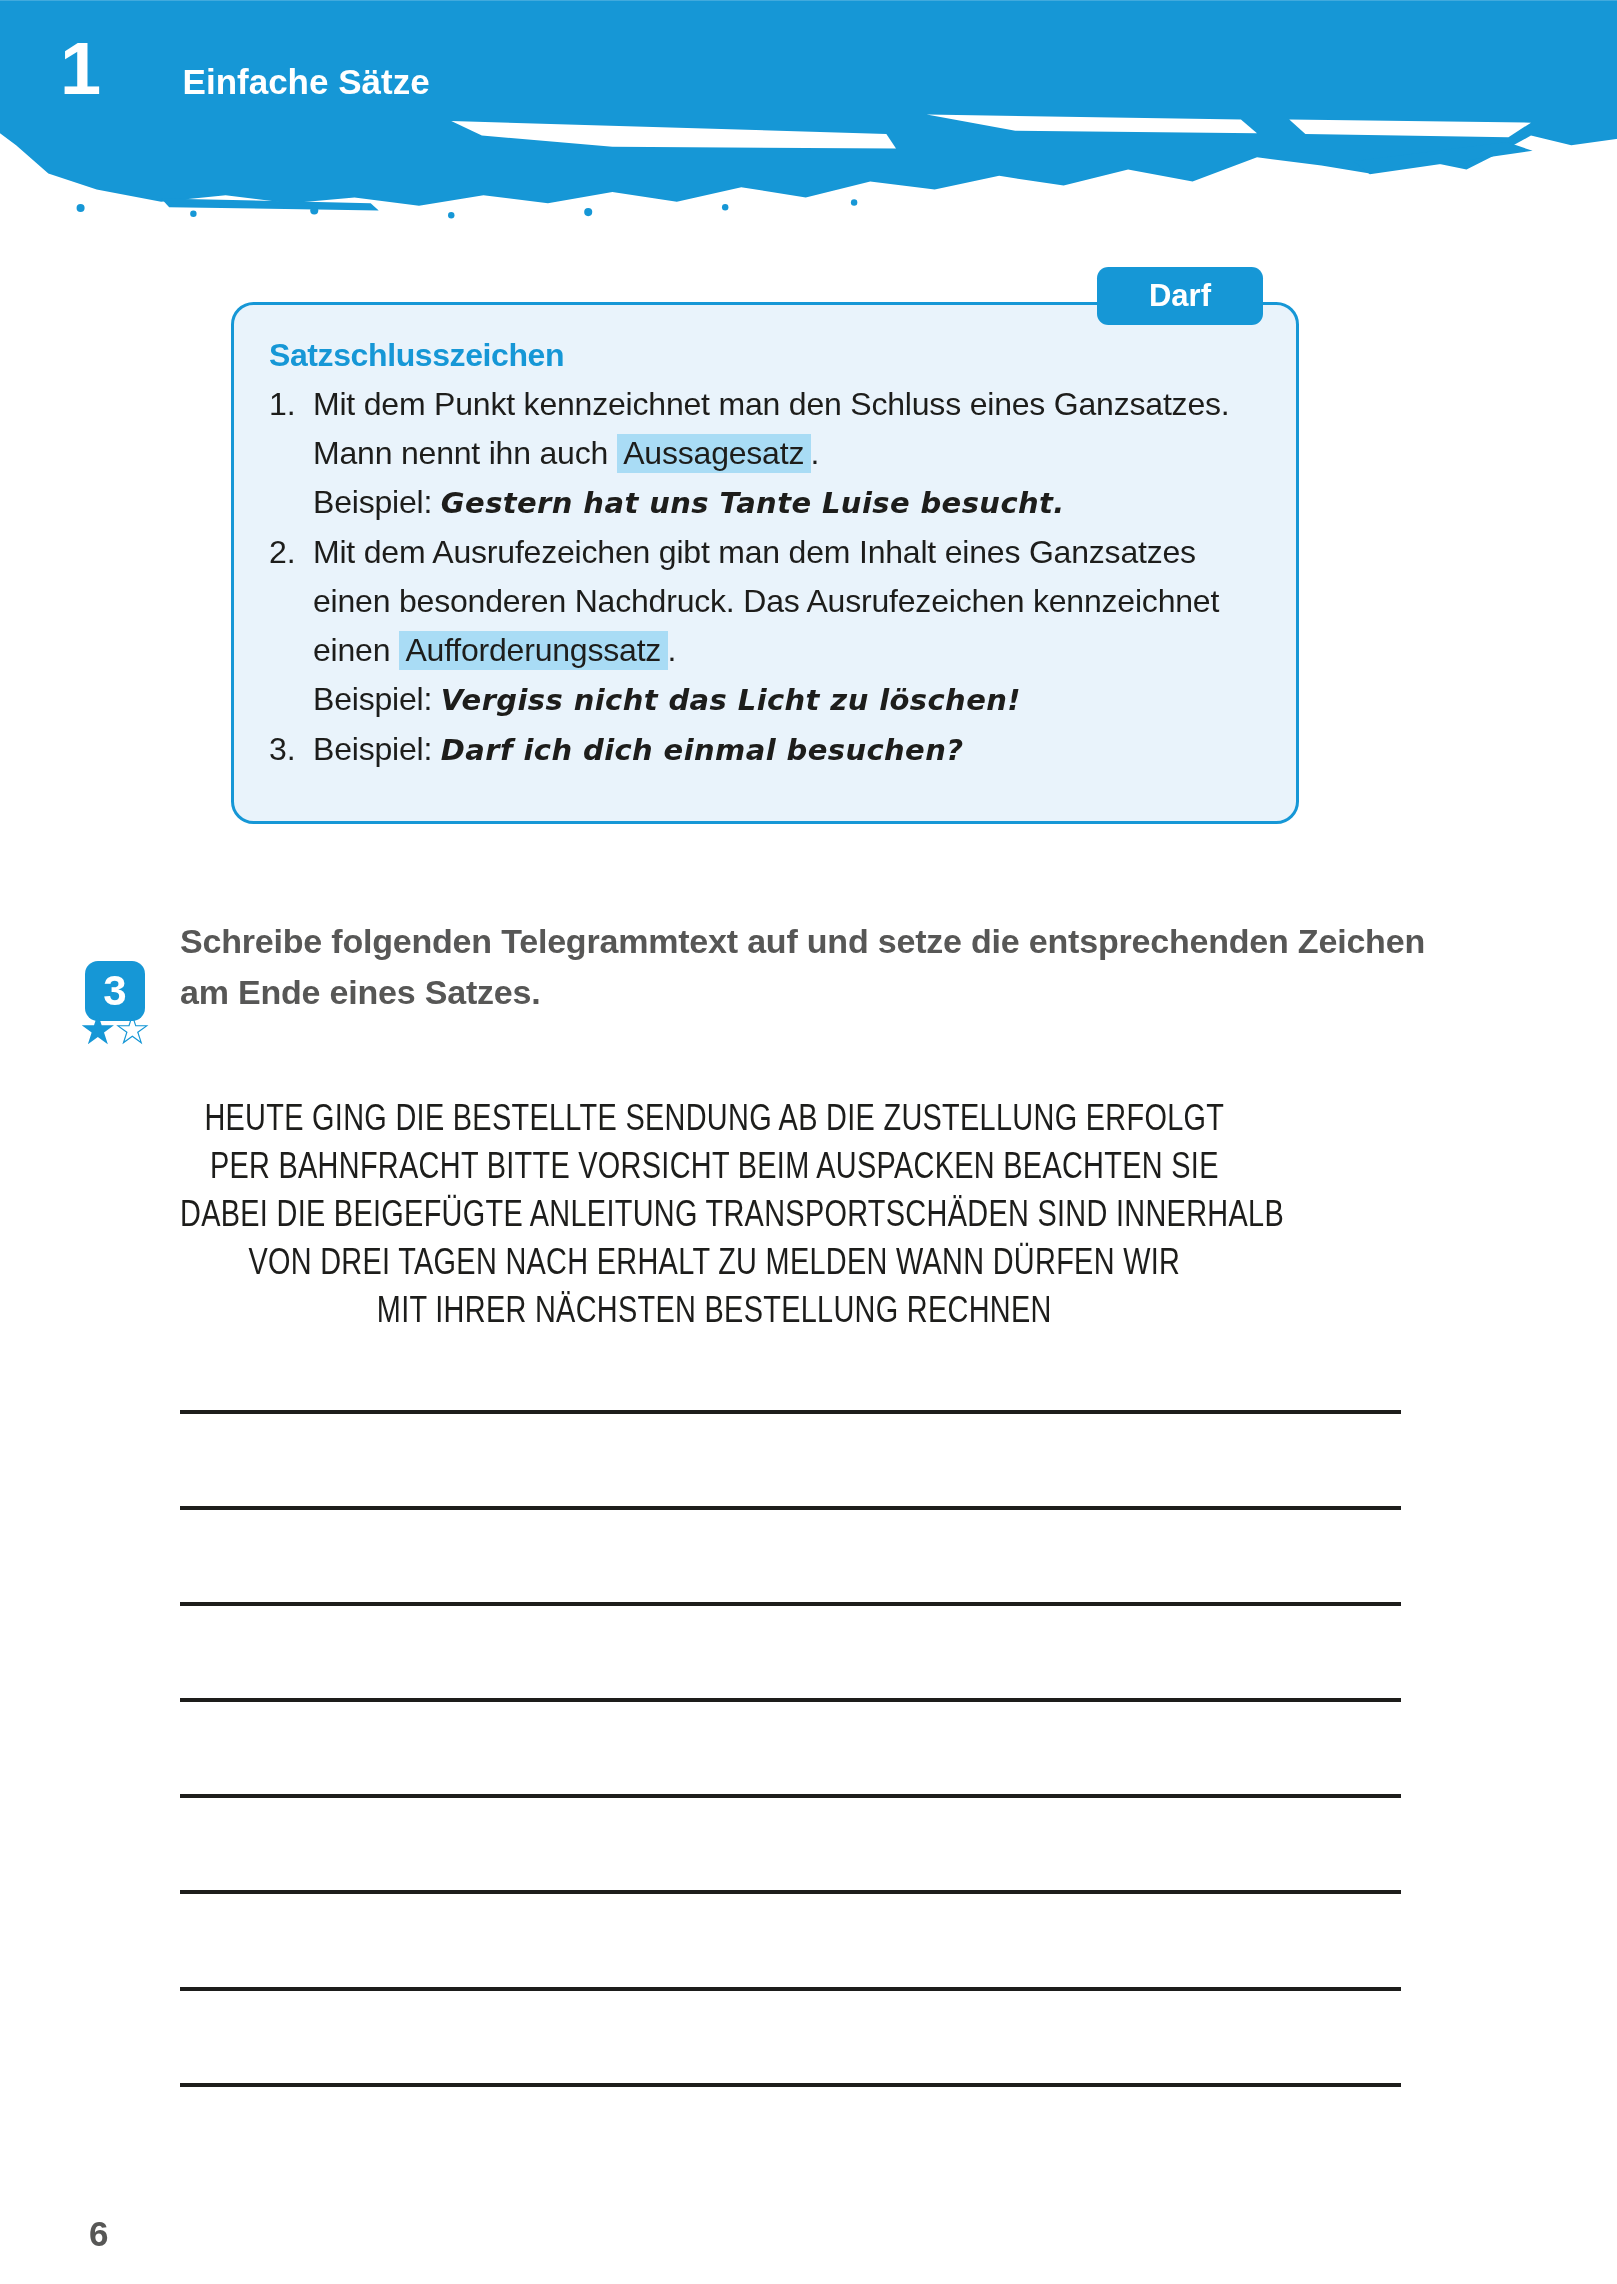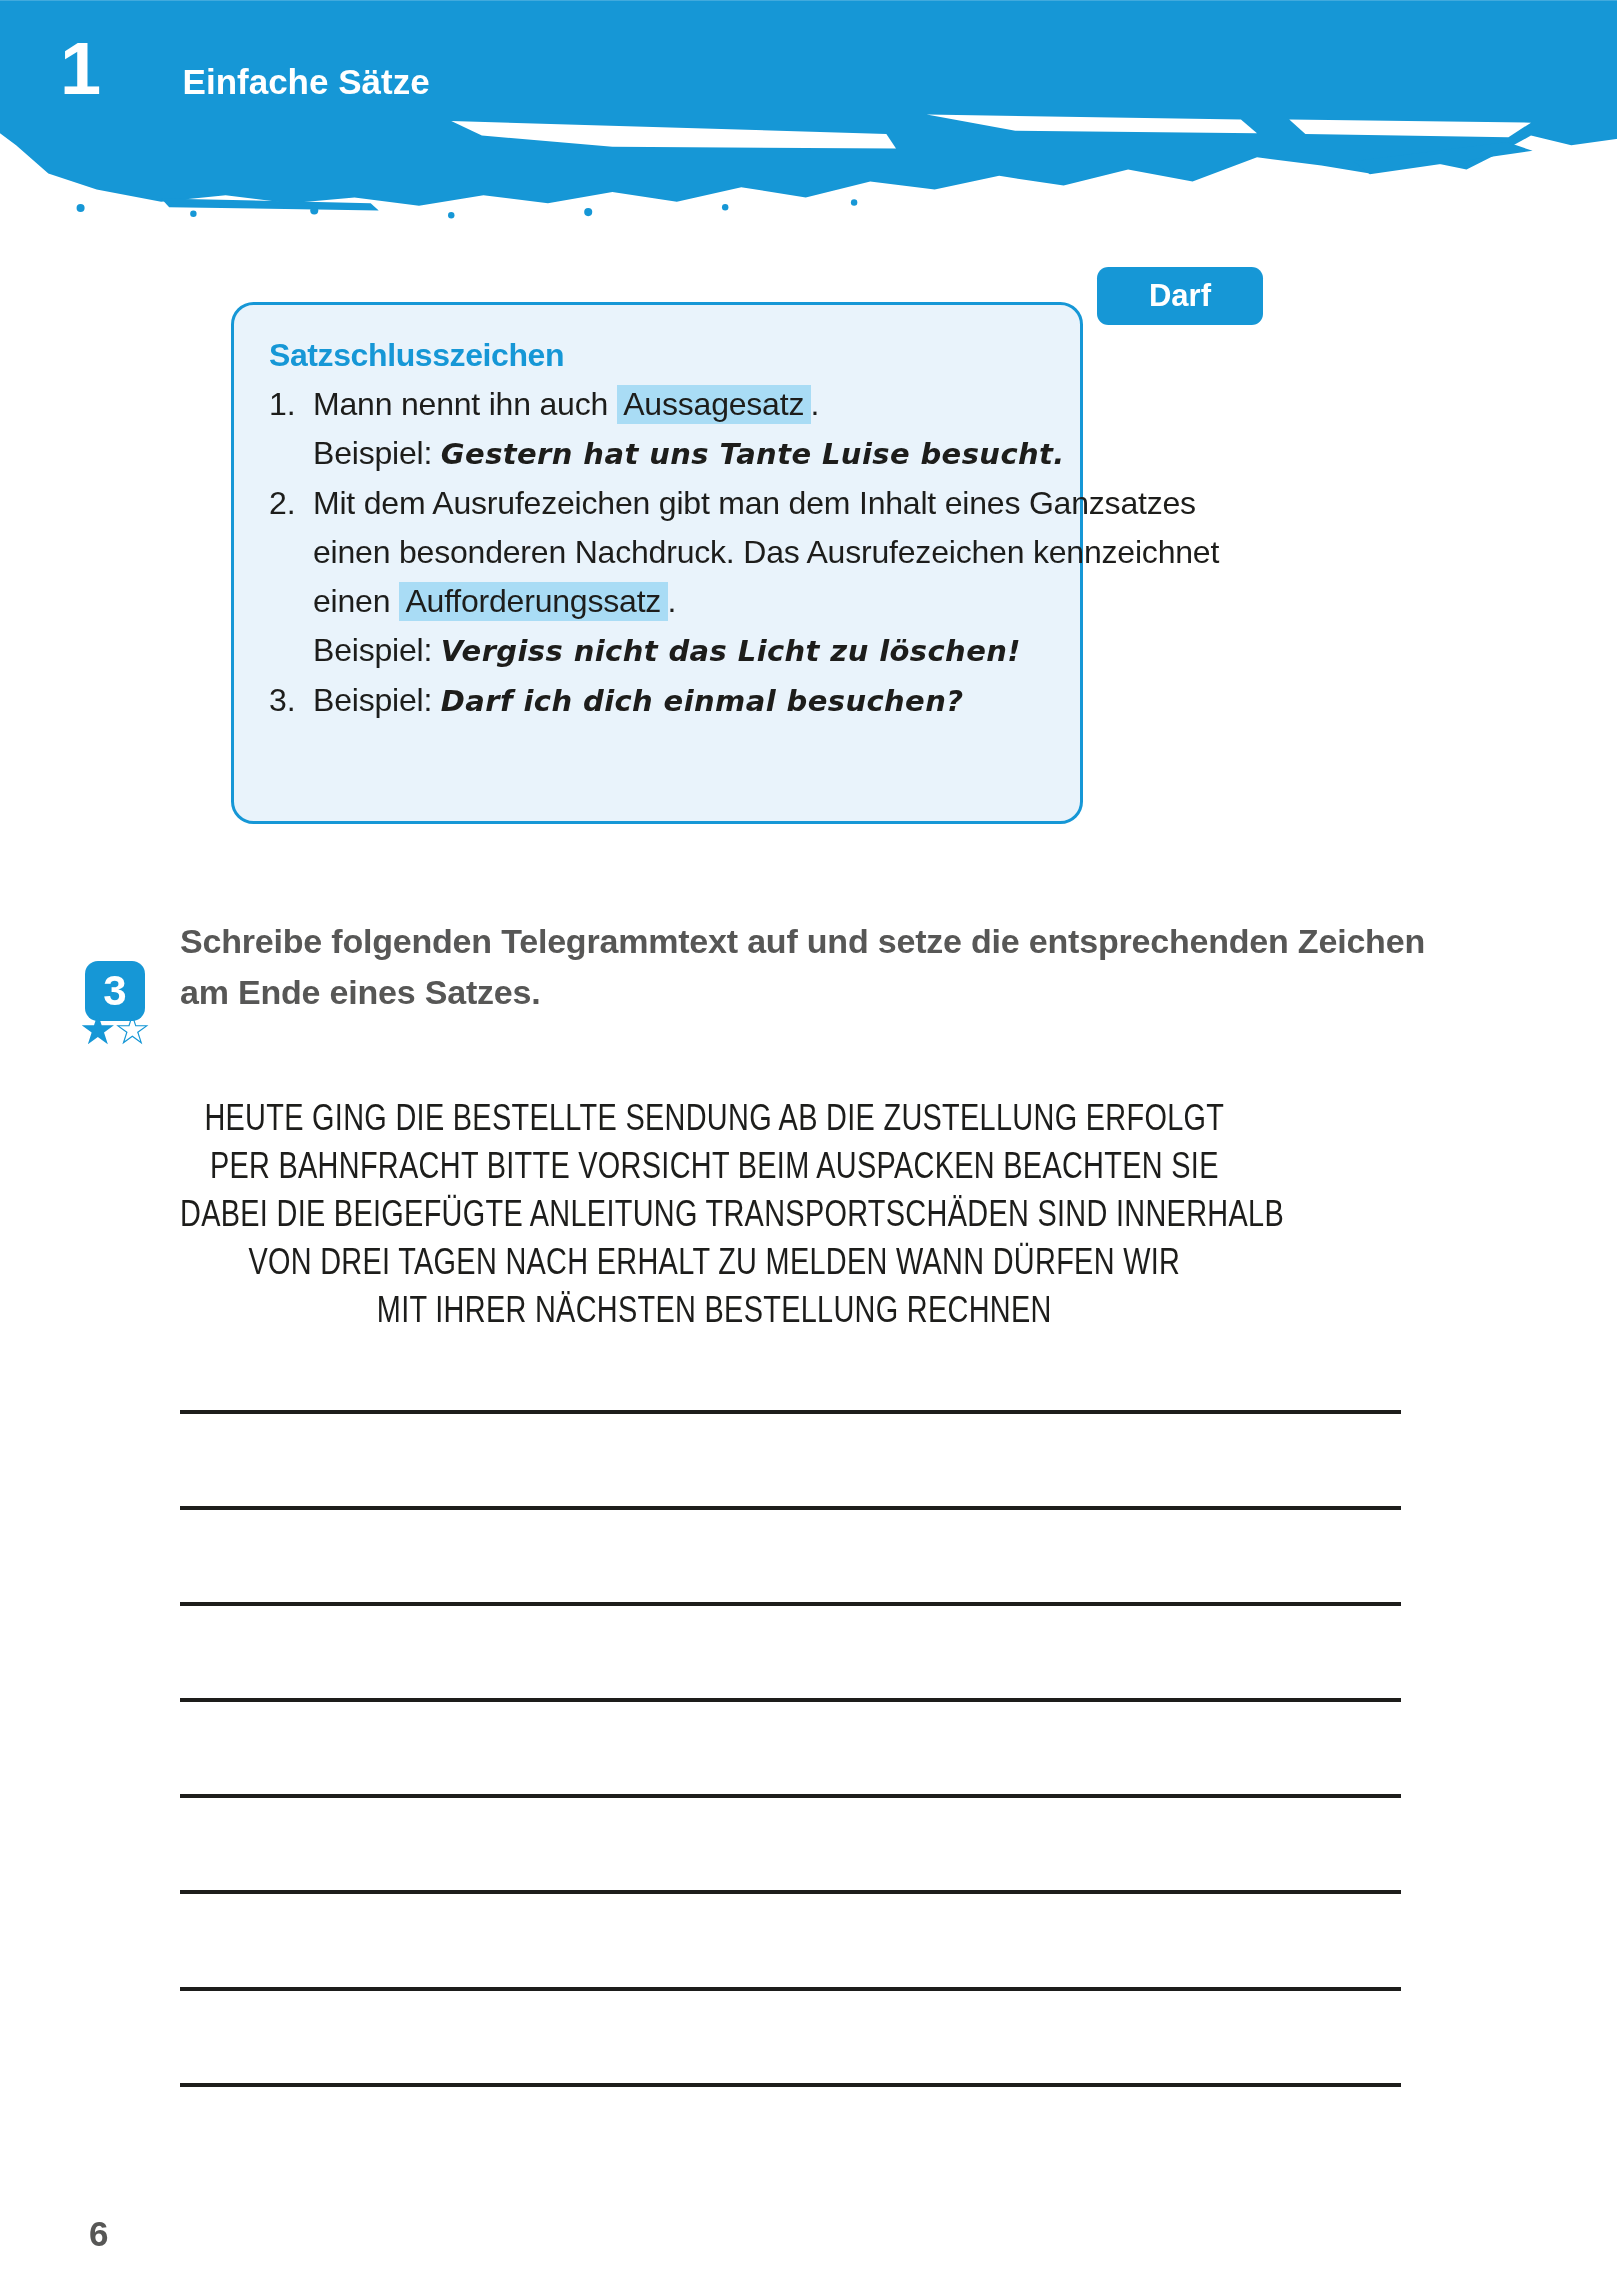--- a/index.html
+++ b/index.html
@@ -23,21 +23,21 @@
   .header-band{position:absolute;left:0;top:0;width:1618px;height:226px;}
   .header-band svg{display:block;width:1618px;height:226px;}
   .header-inner{
     position:absolute;left:60px;top:32px;
     display:flex;align-items:baseline;color:#ffffff;
   }
   .chapter-number{font-size:74px;font-weight:bold;line-height:1;letter-spacing:-1.6px;}
   .chapter-title{font-size:35px;font-weight:bold;margin-left:83px;letter-spacing:0;}
   
   .tip-box{
-    position:absolute;left:231px;top:302px;width:852px;height:522px;
+    position:absolute;left:231px;top:302px;width:1068px;height:522px;
     background:var(--box-fill);
     border:3.2px solid var(--accent);
     border-radius:22.6px;
   }
   .tip-tab{
     position:absolute;left:1097px;top:267px;width:166px;height:58px;
     background:var(--accent);border-radius:11.3px;
     display:flex;align-items:center;justify-content:center;
     color:#fff;font-size:31px;font-weight:bold;
     z-index:3;
@@ -132,20 +132,21 @@
   <span>Darf</span>
 </div>
 
 <div class="tip-box">
   <div class="tip-content">
     <div class="tip-title">Satzschlusszeichen</div>
     <div id="tip-list">
         <div class="tip-item">
           <div class="tip-item-number">1.</div>
           <div class="tip-item-lines">
+            <div class="tip-line"><span>Mit dem Punkt kennzeichnet man den Schluss eines Ganzsatzes.</span></div>
             <div class="tip-line"><span>Mann nennt ihn auch </span><span class="hl">Aussagesatz</span><span>.</span></div>
             <div class="tip-line"><span>Beispiel: </span><span class="hand">Gestern hat uns Tante Luise besucht.</span></div>
           </div>
         </div>
         <div class="tip-item">
           <div class="tip-item-number">2.</div>
           <div class="tip-item-lines">
             <div class="tip-line"><span>Mit dem Ausrufezeichen gibt man dem Inhalt eines Ganzsatzes</span></div>
             <div class="tip-line"><span>einen besonderen Nachdruck. Das Ausrufezeichen kennzeichnet</span></div>
             <div class="tip-line"><span>einen </span><span class="hl">Aufforderungssatz</span><span>.</span></div>

